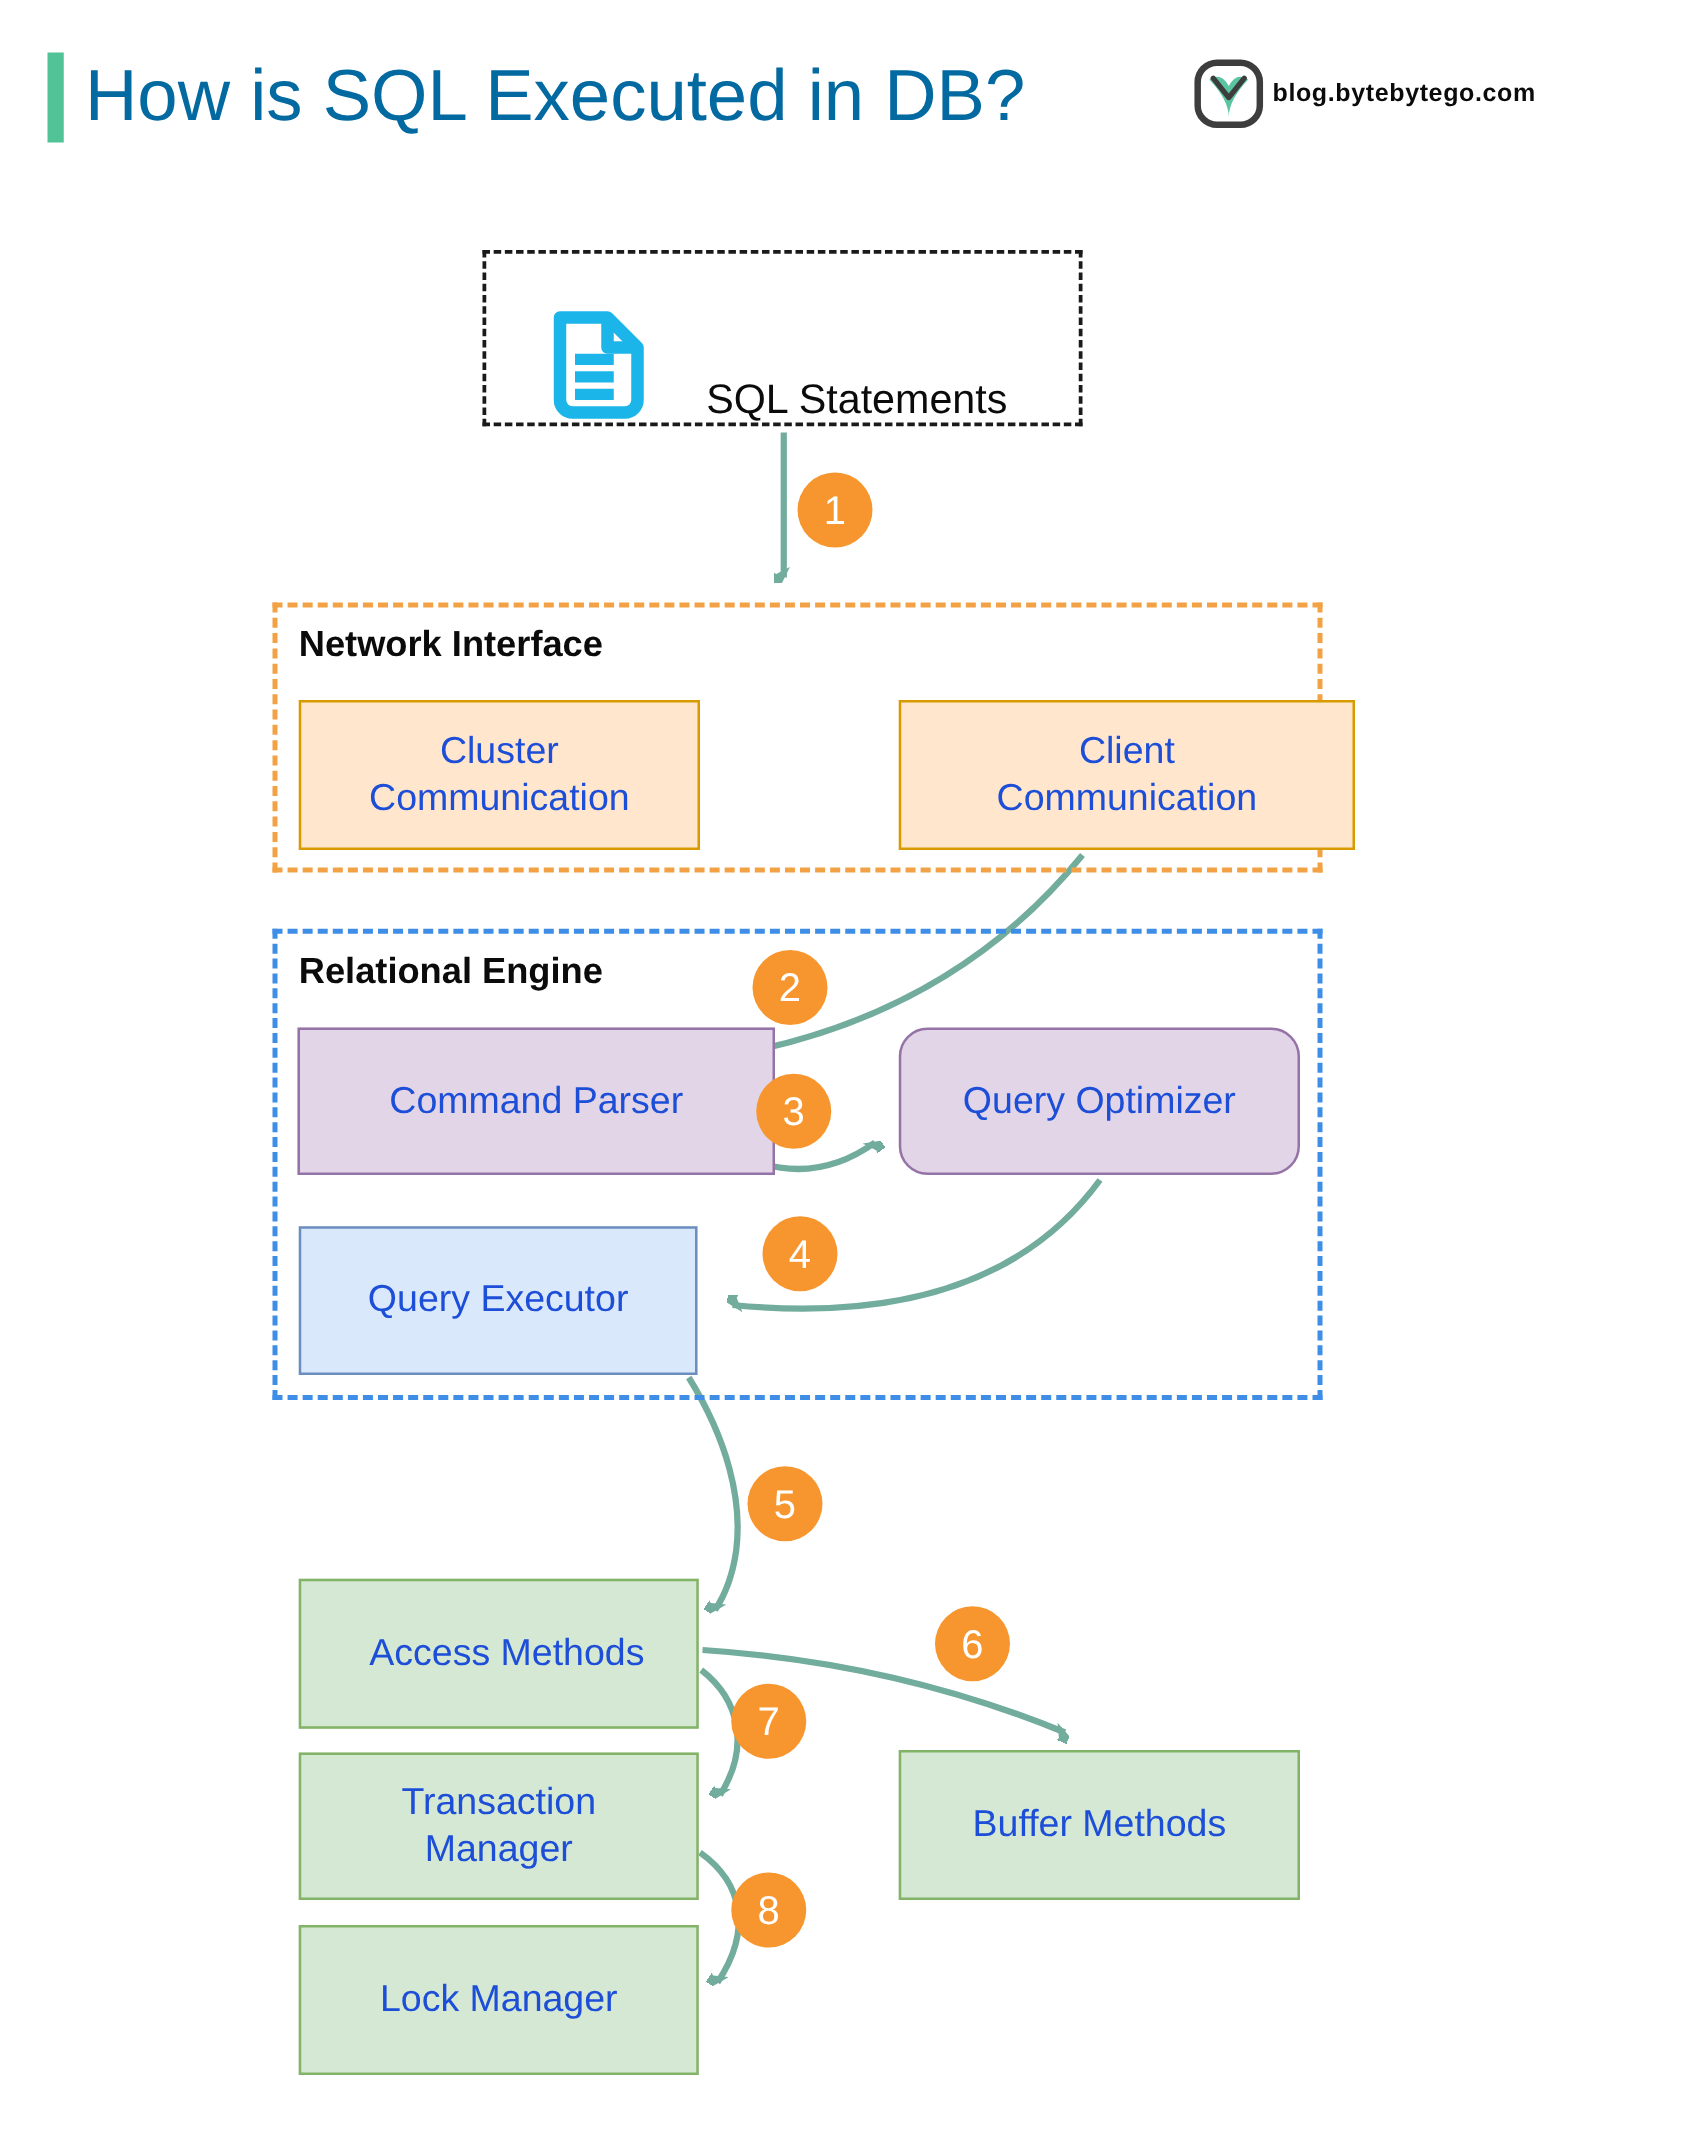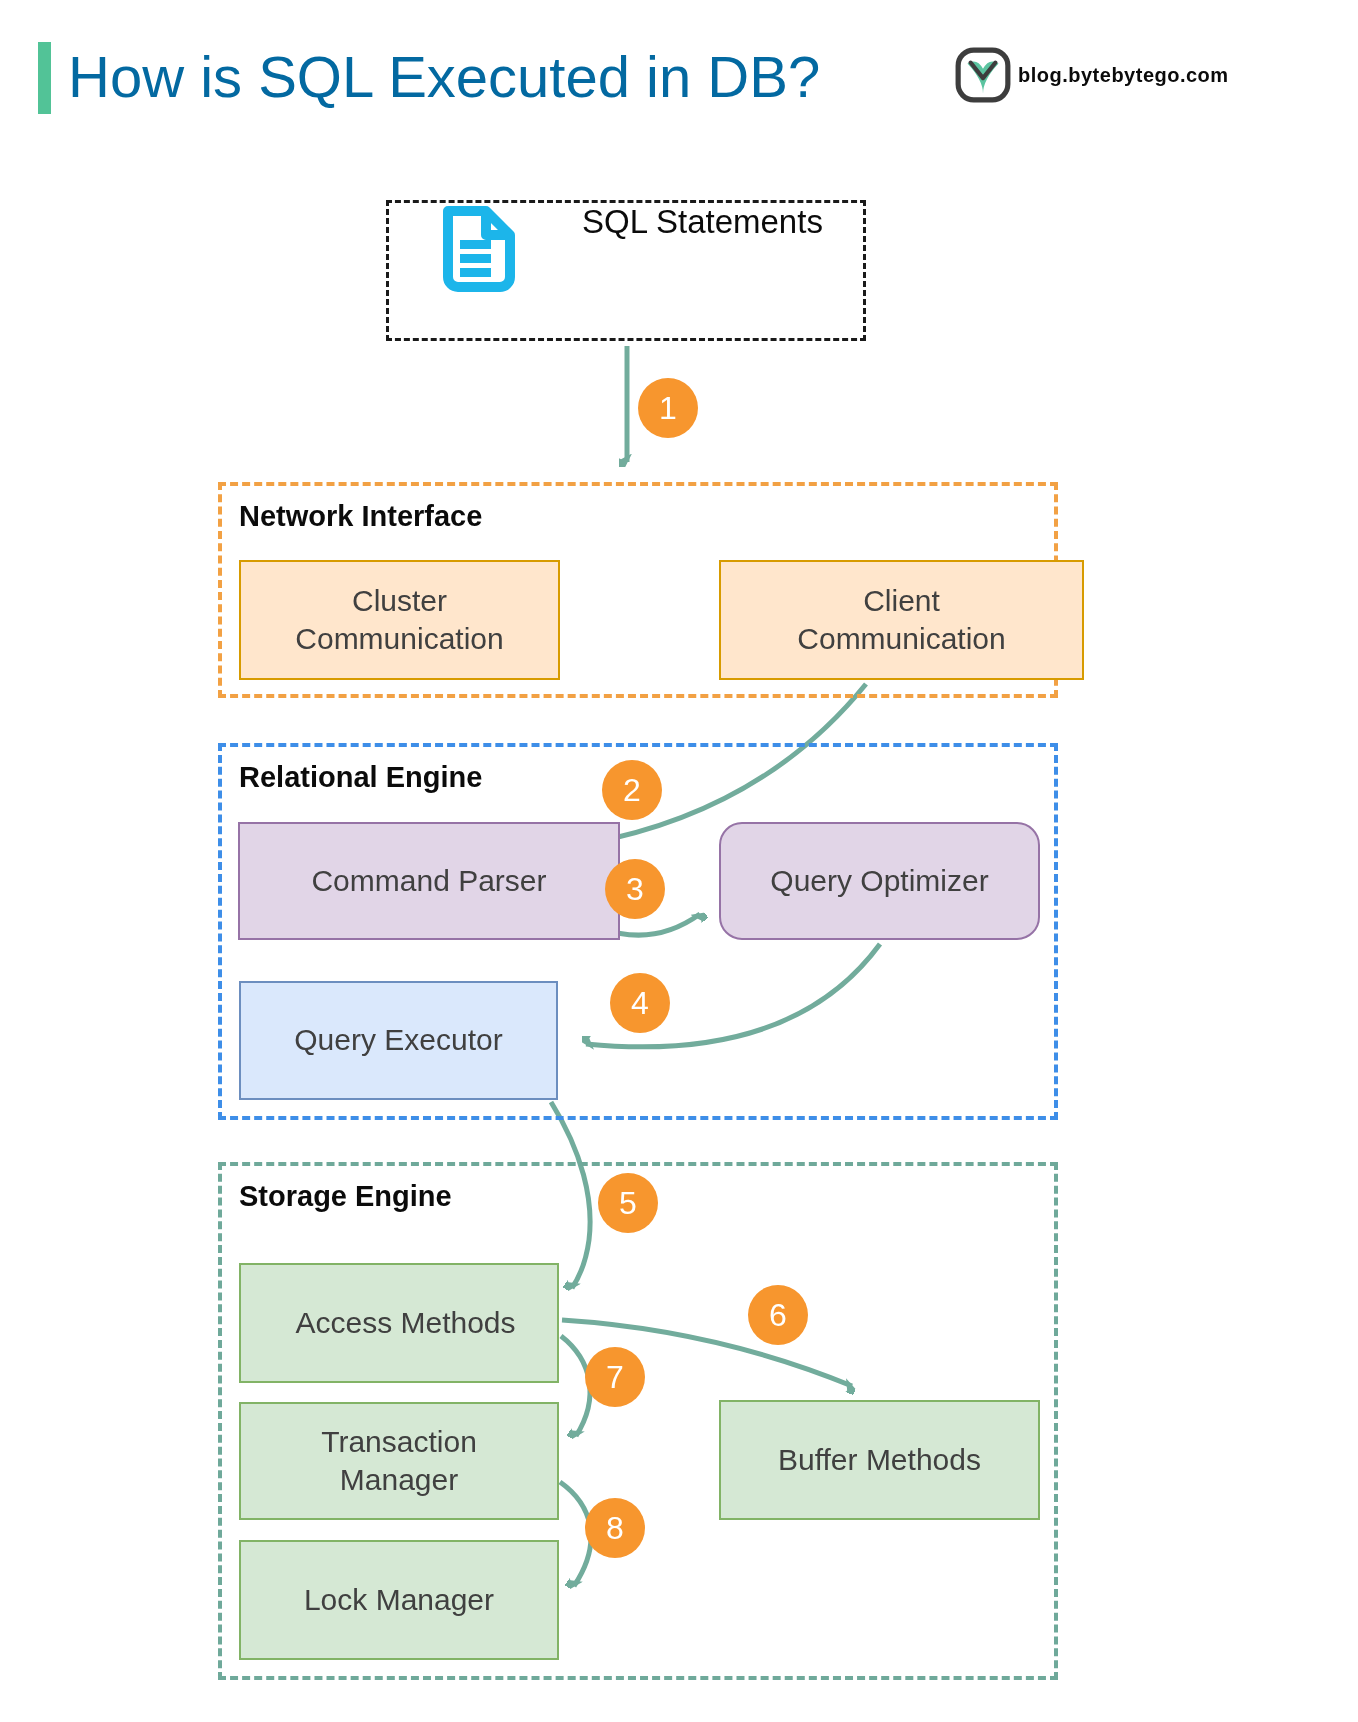--- a/index.html
+++ b/index.html
@@ -12,33 +12,33 @@
   .page-title{
     position:absolute;left:68px;top:40px;margin:0;font-size:58px;font-weight:500;
     letter-spacing:0px;color:#0369a1;line-height:74px;white-space:nowrap;
   }
   .brand{position:absolute;left:954px;top:46px;display:flex;align-items:center;gap:6px;}
   .brand-text{font-size:20px;font-weight:700;color:#0b0b0b;letter-spacing:0.5px;}
   
   .sql-box{
     position:absolute;left:386px;top:200px;width:480px;height:141px;
     border:3px dashed #1a1a1a;box-sizing:border-box;background:#fff;
-    display:flex;align-items:flex-start;padding-left:40px;gap:61px;
+    display:flex;align-items:flex-end;padding-left:40px;gap:44px;
   }
   .sql-label{font-size:33px;color:#0b0b0b;}
   
   .section{position:absolute;box-sizing:border-box;background:transparent;}
   .section-title{position:absolute;left:17px;top:14px;font-size:29px;font-weight:700;color:#0b0b0b;white-space:nowrap;}
   .sec-network{left:218px;top:482px;width:840px;height:216px;border:4px dashed #F2A144;}
   .sec-relational{left:218px;top:743px;width:840px;height:377px;border:4px dashed #3E8EE8;}
   .sec-storage{left:218px;top:1162px;width:840px;height:518px;border:4px dashed #6FA99A;}
   
   .node{
     position:absolute;box-sizing:border-box;display:flex;align-items:center;justify-content:center;
-    text-align:center;font-size:30px;line-height:1.27;color:#404040;white-space:pre-line;
+    text-align:center;font-size:30px;line-height:1.27;color:#1d4ed8;white-space:pre-line;
   }
   .n-orange{background:#FFE6CC;border:2px solid #D79B00;}
   .n-purple{background:#E1D5E7;border:2px solid #9673A6;}
   .n-blue{background:#DAE8FC;border:2px solid #6C8EBF;}
   .n-green{background:#D5E8D4;border:2px solid #82B366;}
   .cluster-comm{left:239px;top:560px;width:321px;height:120px;}
   .client-comm{left:719px;top:560px;width:365px;height:120px;}
   .command-parser{left:238px;top:822px;width:382px;height:118px;}
   .query-optimizer{left:719px;top:822px;width:321px;height:118px;border-radius:23px;}
   .query-executor{left:239px;top:981px;width:319px;height:119px;}
@@ -115,23 +115,20 @@
   <div class="node n-orange client-comm">Client
 Communication</div>
 
   <div class="section sec-relational">
     <div class="section-title">Relational Engine</div>
   </div>
   <div class="node n-purple command-parser">Command Parser</div>
   <div class="node n-purple query-optimizer">Query Optimizer</div>
   <div class="node n-blue query-executor">Query Executor</div>
 
-  <div class="section sec-storage">
-    <div class="section-title">Storage Engine</div>
-  </div>
   <div class="node n-green access-methods">Access Methods</div>
   <div class="node n-green transaction-manager">Transaction
 Manager</div>
   <div class="node n-green lock-manager">Lock Manager</div>
   <div class="node n-green buffer-manager">Buffer Methods</div>
 
   <div class="step s1">1</div>
   <div class="step s2">2</div>
   <div class="step s3">3</div>
   <div class="step s4">4</div>

